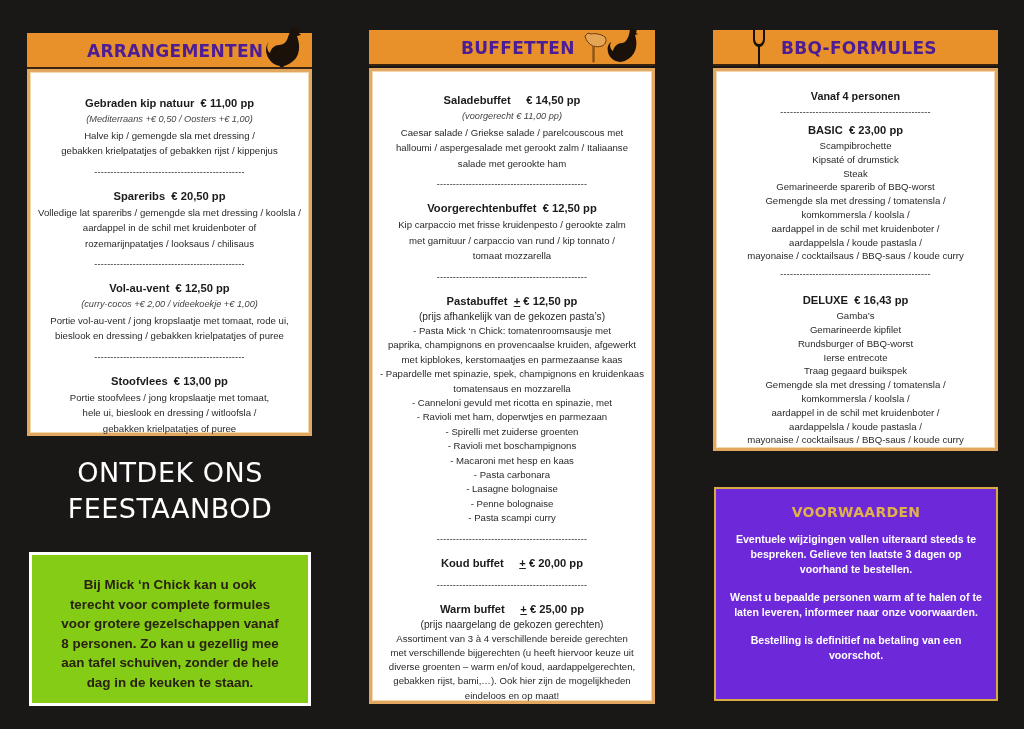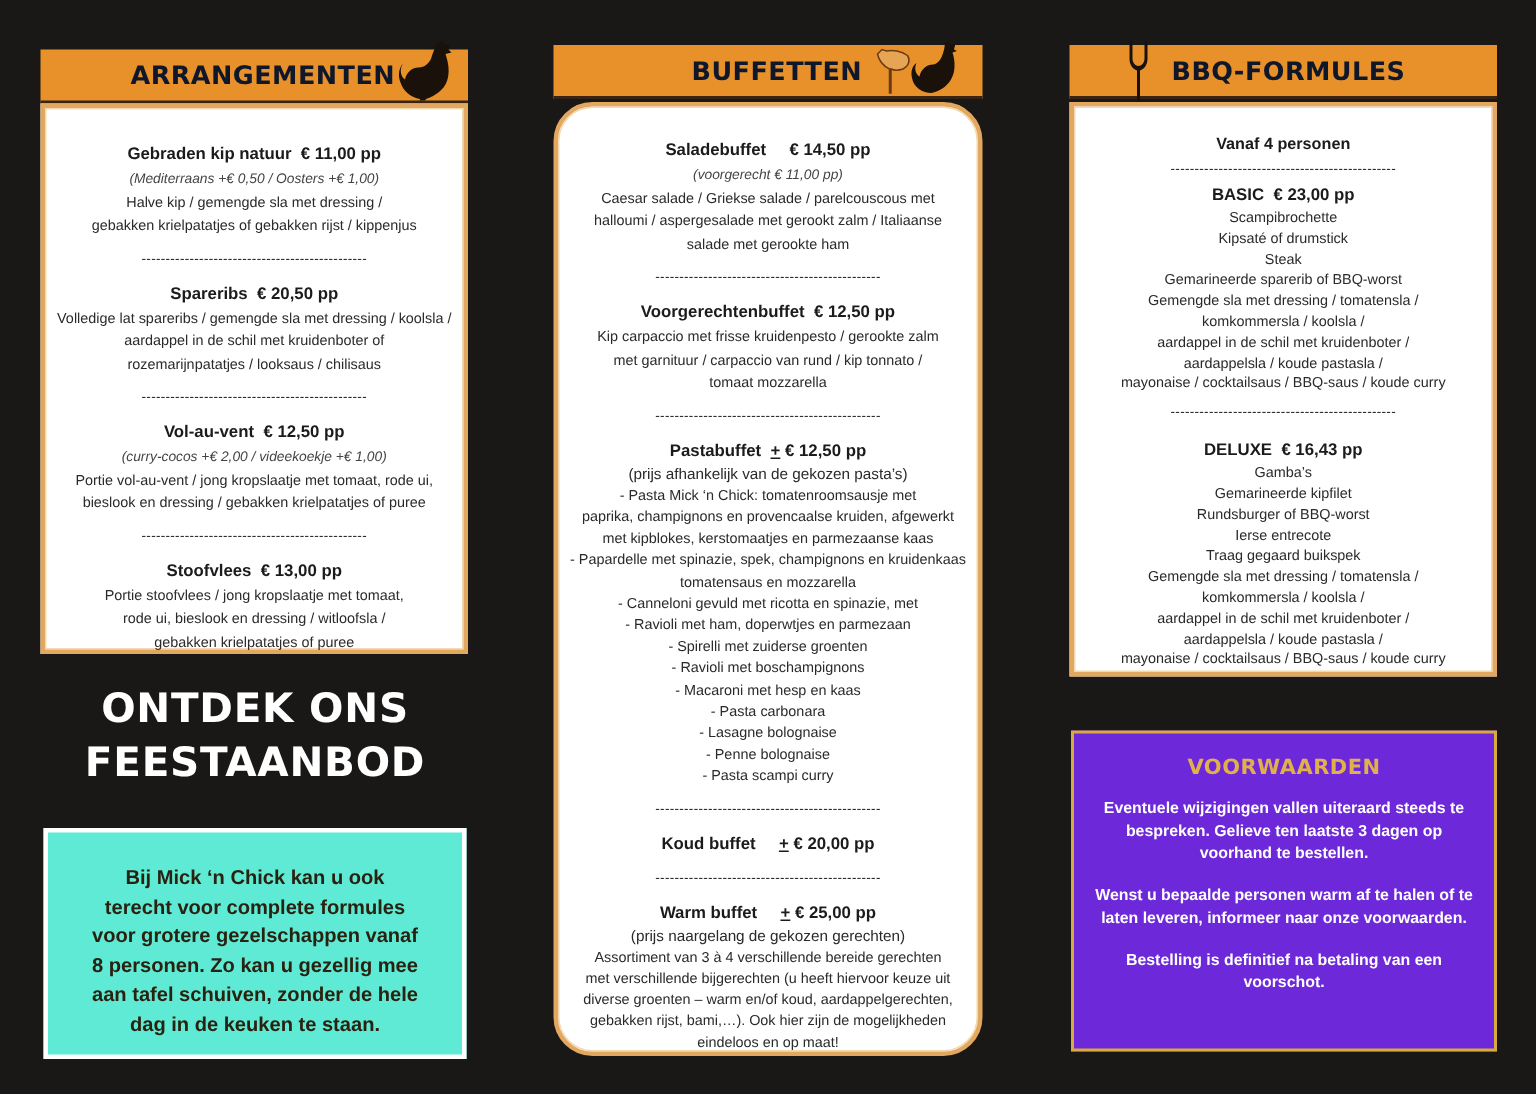--- a/index.html
+++ b/index.html
@@ -6,41 +6,41 @@
   body {
     width:1024px; height:729px; background:#1a1817; position:relative; overflow:hidden;
     font-family: "Liberation Sans", sans-serif; color:#1f1f1f;
   }
   .hdr {
     position:absolute; background:#e8912a; height:34px;
     border-bottom:2px solid #3a2411;
   }
   .hdr .title {
     position:absolute; top:0; height:34px; line-height:36px;
-    color:#0f172a; font-weight:bold; font-size:17px; letter-spacing:0.3px;
+    color:#4c1d95; font-weight:bold; font-size:17px; letter-spacing:0.3px;
     font-family: "DejaVu Sans", sans-serif;
   }
   .panel {
     position:absolute; background:#ffffff; border:3px solid #e3a860;
     box-shadow: inset 0 0 0 1px #f4d9b0;
     text-align:center; font-size:9.6px; line-height:15.5px; color:#2a2a2a;
   }
   .panel .sec { margin:0; }
   .panel .h { font-weight:bold; font-size:11.2px; color:#1b1b1b; line-height:18px; white-space:pre; }
   .panel .it { font-style:italic; font-size:9.2px; color:#444; }
   .panel .dash { letter-spacing:0.2px; font-size:9px; color:#222; line-height:14px; margin:6px 0 8px; }
   .panel .pm { text-decoration:underline; }
   .big-title {
     position:absolute; left:25px; top:455px; width:290px; text-align:center;
-    color:#ffffff; font-weight:bold; font-size:27px; line-height:36px;
+    color:#ffffff; font-weight:normal; font-size:27px; line-height:36px;
     font-family:"DejaVu Sans", sans-serif; letter-spacing:0.5px;
   }
   .yellow-box {
     position:absolute; left:29px; top:552px; width:276px; height:146px;
-    background:#5eead4; border:3px solid #ffffff; text-align:center;
+    background:#84cc16; border:3px solid #ffffff; text-align:center;
     font-weight:bold; font-size:13.4px; line-height:19.5px; color:#2a2210;
     padding-top:2px; box-sizing:content-box;
   }
   .yellow-box p { margin:18px 6px 0; }
   .conds {
     position:absolute; left:714px; top:487px; width:280px; height:210px;
     border:2px solid #d7ab42; background:#6d28d9; text-align:center; color:#ffffff;
     font-weight:bold; font-size:10.6px; line-height:15px;
   }
   .conds .ctitle { color:#e0b04a; font-size:14px; margin-top:16px; margin-bottom:10px; font-family:"DejaVu Sans", sans-serif; letter-spacing:0.3px;}
@@ -76,21 +76,21 @@
   <div class="sec">
     <div class="h"><span>Vol-au-vent</span>  <span>€ 12,50 pp</span></div>
     <div class="it">(curry-cocos +€ 2,00 / videekoekje +€ 1,00)</div>
     <div>Portie vol-au-vent / jong kropslaatje met tomaat, rode ui,</div>
     <div>bieslook en dressing / gebakken krielpatatjes of puree</div>
   </div>
   <div class="dash">-----------------------------------------------</div>
   <div class="sec">
     <div class="h"><span>Stoofvlees</span>  <span>€ 13,00 pp</span></div>
     <div>Portie stoofvlees / jong kropslaatje met tomaat,</div>
-    <div>rode ui, bieslook en dressing / witloofsla /</div>
+    <div>hele ui, bieslook en dressing / witloofsla /</div>
     <div>gebakken krielpatatjes of puree</div>
   </div>
 </div>
 
 <div class="big-title">
   <div>ONTDEK ONS</div>
   <div>FEESTAANBOD</div>
 </div>
 
 <div class="yellow-box">
@@ -105,21 +105,21 @@
 </div>
 
 <div class="hdr" style="left:369px; top:30px; width:286px;">
   <span class="title" style="left:92px;">BUFFETTEN</span>
   <svg width="62" height="40" viewBox="0 0 62 40" style="left:212px; top:-4px;">
     <path d="M4 10 l3 -3 l3 1 c4 -1 10 0 14 3 c2 3 1 7 -3 9 c-3 1 -6 1 -8 0 l0 16 l-1 0 l0 -16 c-4 -2 -7 -5 -8 -10 z" fill="#e6a455" stroke="#6a3b12" stroke-width="1"></path>
     <path d="M48 3 l3 -2 l2 3 l3 -1 l-1 4 l2 1 l-3 1 c2 6 2 13 -1 18 c-3 5 -8 8 -13 9 c-6 0 -12 -4 -13 -10 c-1 -4 0 -8 3 -10 c-2 4 0 8 2 9 c1 -5 5 -8 9 -8 c3 0 7 -4 8 -14 z" fill="#1a120a"></path>
   </svg>
 </div>
 
-<div class="panel" style="left:369px; top:68px; width:280px; height:630px;border-radius:26px;">
+<div class="panel" style="left:369px; top:68px; width:280px; height:630px;">
   <div style="height:20px;"></div>
   <div class="sec">
     <div class="h"><span>Saladebuffet</span>     <span>€ 14,50 pp</span></div>
     <div class="it">(voorgerecht € 11,00 pp)</div>
     <div>Caesar salade / Griekse salade / parelcouscous met</div>
     <div>halloumi / aspergesalade met gerookt zalm / Italiaanse</div>
     <div>salade met gerookte ham</div>
   </div>
   <div class="dash">-----------------------------------------------</div>
   <div class="sec">

